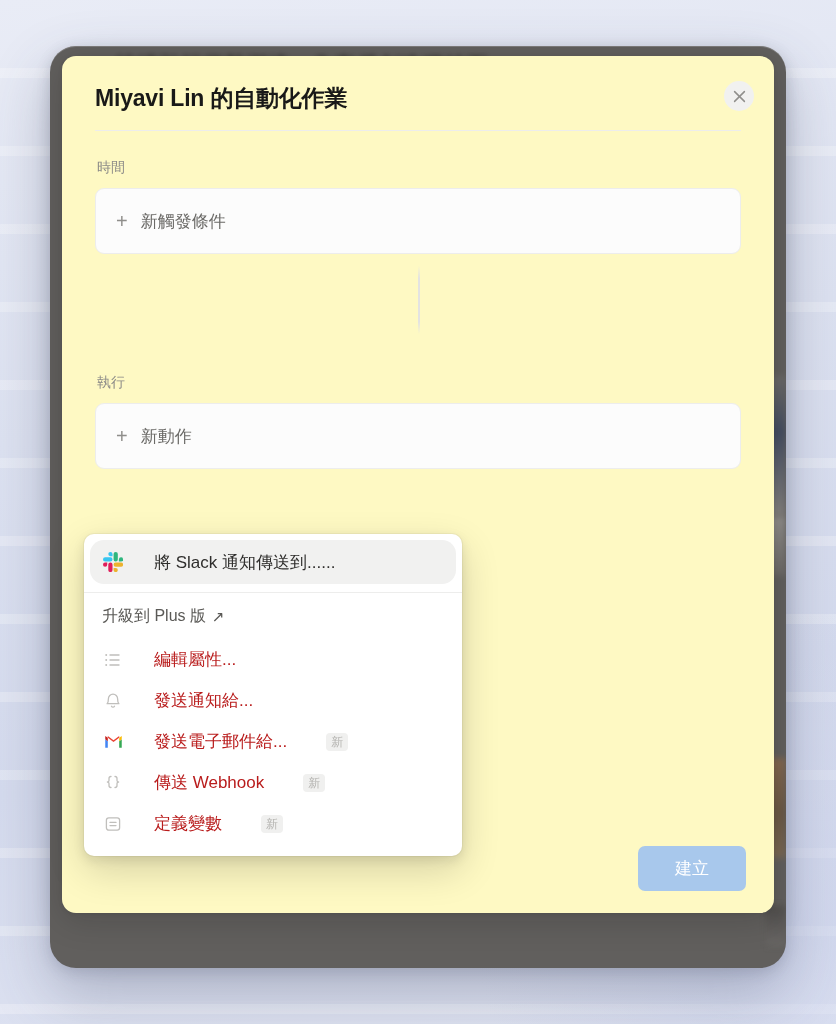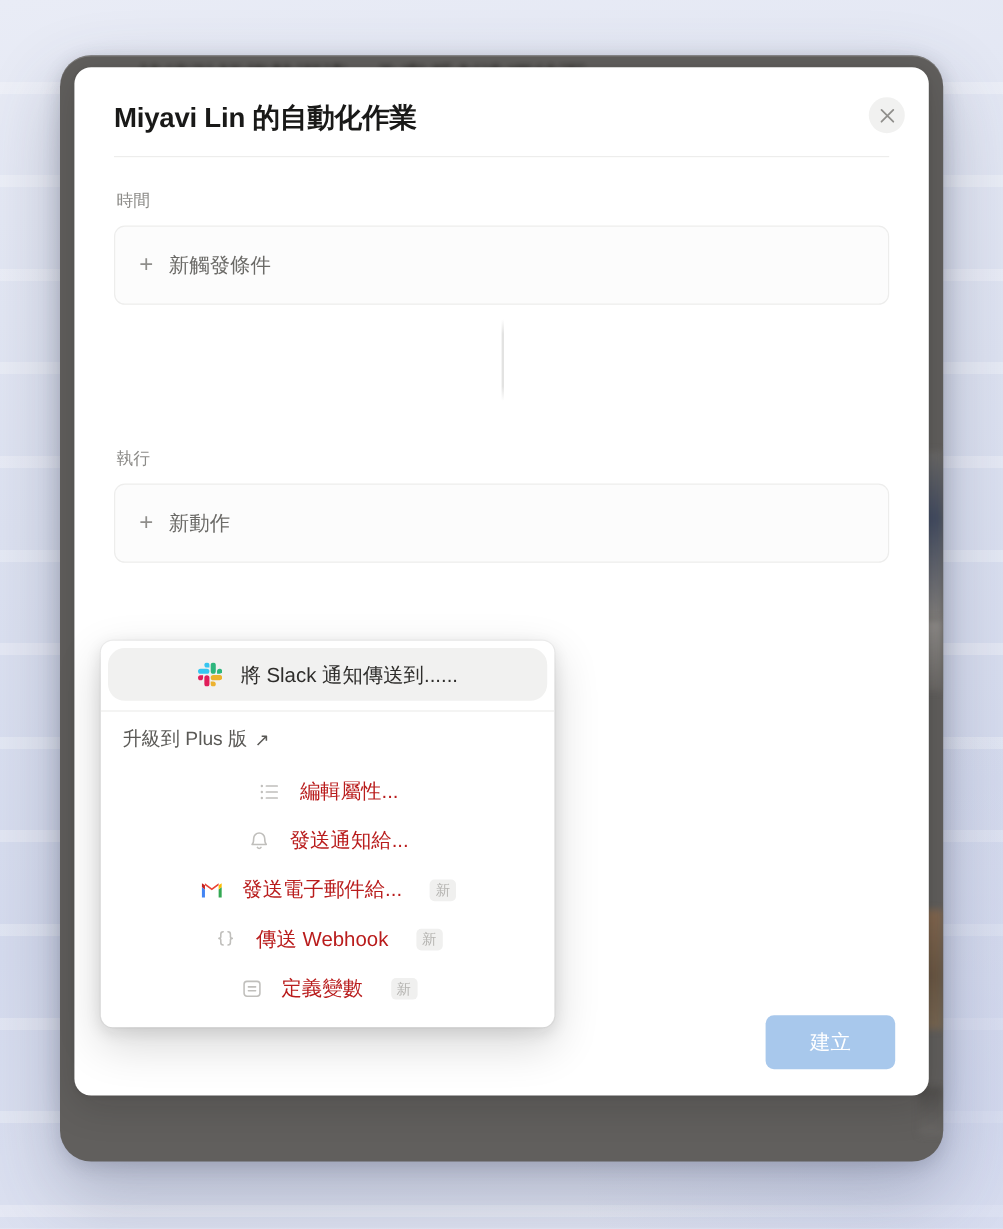--- a/index.html
+++ b/index.html
@@ -94,21 +94,21 @@
   #sliver-c { top: 712px; height: 100px; background: linear-gradient(180deg,#8a6a4e,#6d5740 55%,#7e6a52); }
   #sliver-d { top: 860px; height: 40px; background: linear-gradient(180deg,#4e4c4a,#6a6866); }
 
   
   #modal-sheet {
     position: absolute;
     left: 62px;
     top: 56px;
     width: 712px;
     height: 857px;
-    background: #ffffff;
+    background: #fef9c3;
     border-radius: 14px;
     box-shadow: 0 8px 32px rgba(15,15,15,0.16), 0 1px 4px rgba(15,15,15,0.08);
     overflow: visible;
   }
 
   #modal-close-button {
     position: absolute;
     right: 20px;
     top: 25px;
     width: 30px;
@@ -230,28 +230,27 @@
     box-shadow: 0 0 0 1px rgba(15,15,15,0.04),
                 0 4px 12px rgba(15,15,15,0.10),
                 0 14px 38px rgba(15,15,15,0.16);
     padding: 6px 0 12px 0;
     z-index: 40;
   }
 
   .menu-row {
     display: flex;
     align-items: center;
-    gap: 14px;
+    gap: 30px;
     height: 41px;
     margin: 0 6px;
     padding: 0 12px;
     border-radius: 14px;
     cursor: pointer;
     box-sizing: border-box;
-    justify-content: center;
   }
   .menu-row .menu-icon {
     width: 22px;
     height: 22px;
     display: flex;
     align-items: center;
     justify-content: center;
     flex: 0 0 22px;
   }
   .menu-row .menu-text {

